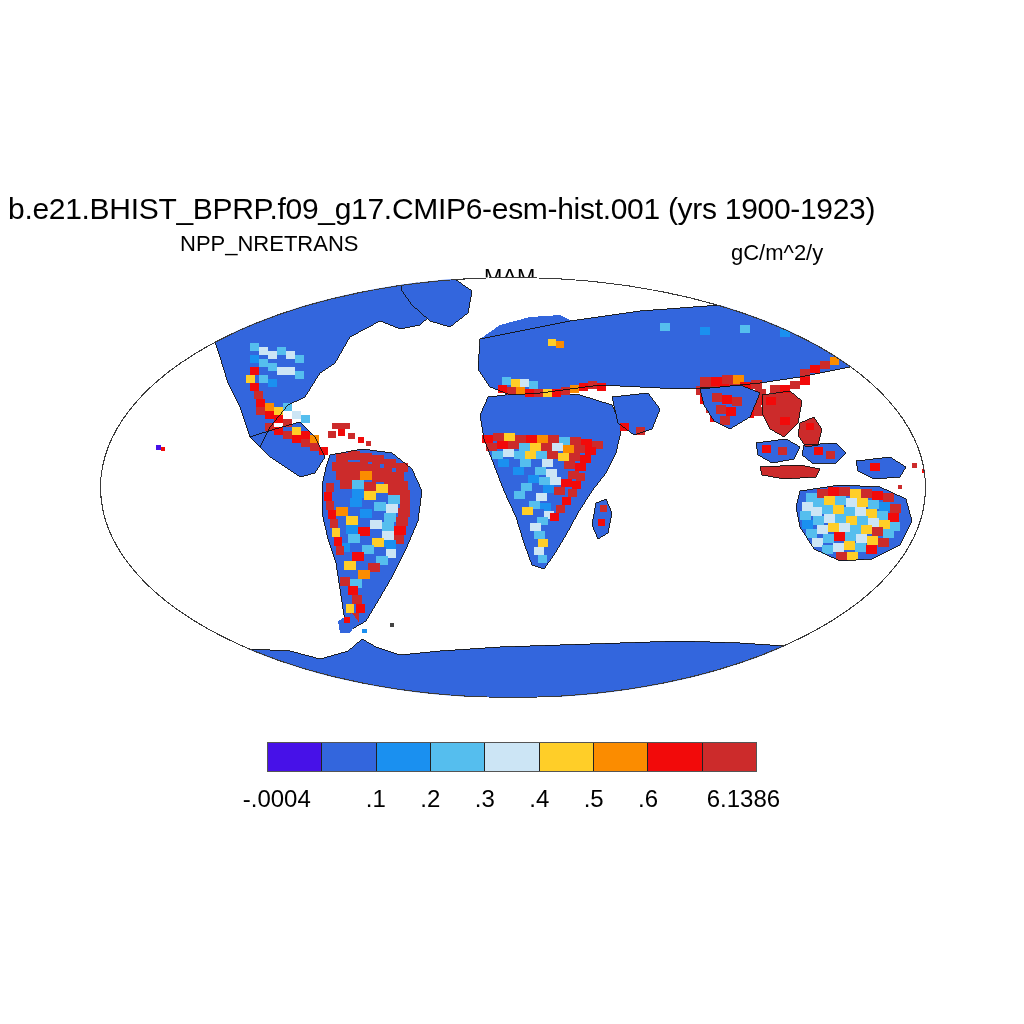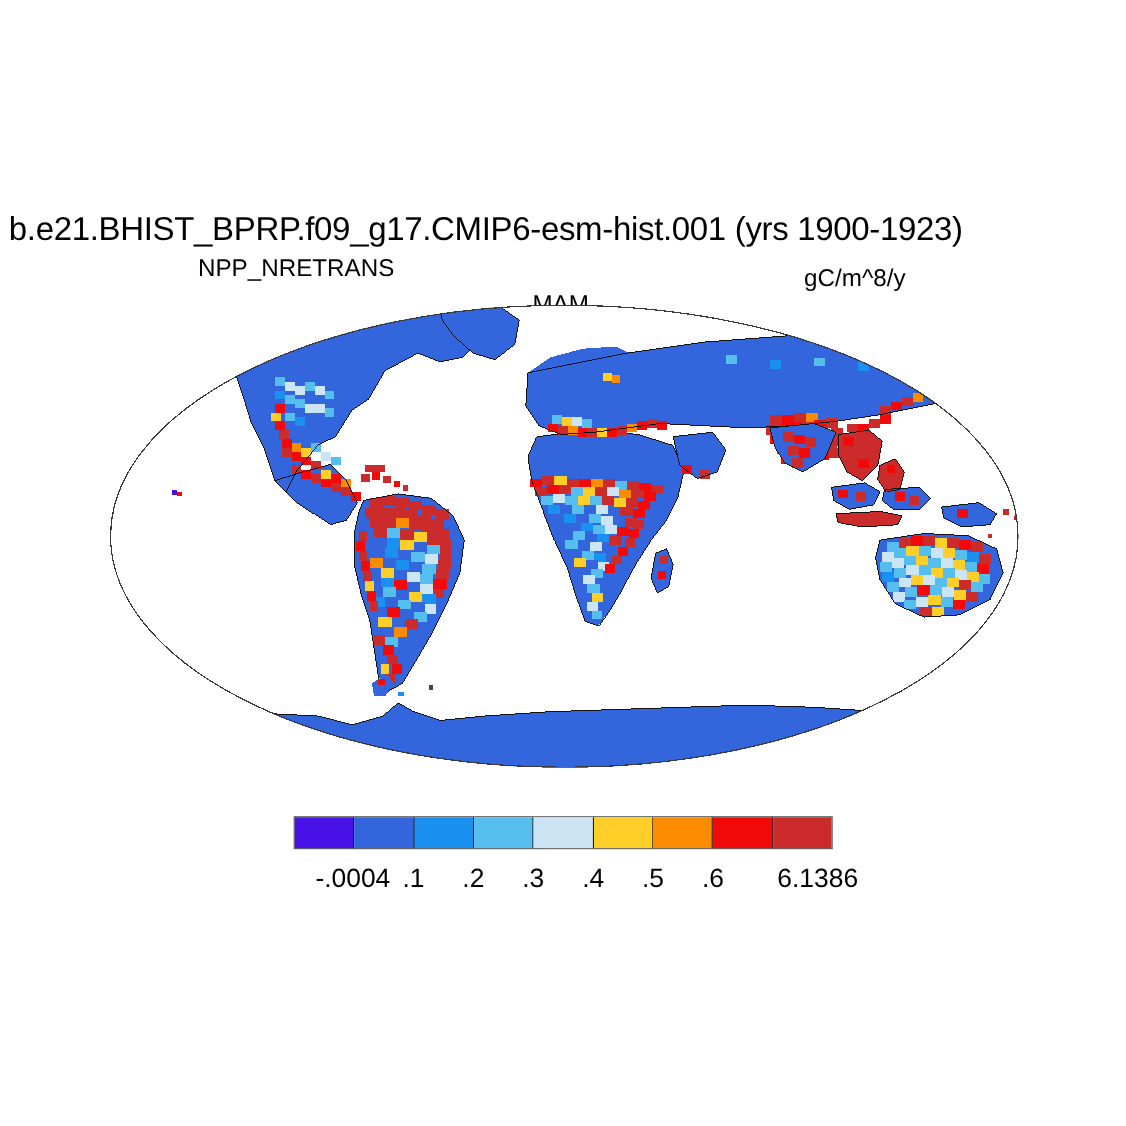--- a/index.html
+++ b/index.html
@@ -25,21 +25,21 @@
   #cticks{position:absolute;left:0;top:785px;width:1024px;height:30px;}
   .ctick{position:absolute;font-size:24px;white-space:nowrap;transform:translateX(-50%);}
 </style>
 </head>
 <body>
 
 <div id="title">b.e21.BHIST_BPRP.f09_g17.CMIP6-esm-hist.001 (yrs 1900-1923)</div>
 
 <div class="sub" id="sub-var">NPP_NRETRANS</div>
 <div class="sub" id="sub-season">MAM</div>
-<div class="sub" id="sub-units">gC/m^8/y</div>
+<div class="sub" id="sub-units">gC/m^2/y</div>
 
 <div id="map-frame">
 <svg id="map-svg" viewBox="0 0 826 421" xmlns="http://www.w3.org/2000/svg" shape-rendering="crispEdges">
   <defs>
     <clipPath id="globeClip">
       <ellipse cx="413" cy="210.5" rx="413" ry="210.5"></ellipse>
     </clipPath>
   </defs>
   <g clip-path="url(#globeClip)">
     <rect x="0" y="0" width="826" height="421" fill="#ffffff"></rect>
@@ -509,21 +509,21 @@
     <div class="cband" style="background: rgb(51, 102, 221);"></div>
     <div class="cband" style="background: rgb(26, 144, 240);"></div>
     <div class="cband" style="background: rgb(85, 190, 238);"></div>
     <div class="cband" style="background: rgb(204, 229, 245);"></div>
     <div class="cband" style="background: rgb(255, 206, 40);"></div>
     <div class="cband" style="background: rgb(251, 140, 0);"></div>
     <div class="cband" style="background: rgb(242, 10, 10);"></div>
     <div class="cband" style="background: rgb(204, 43, 43);"></div>
   </div>
 <div id="cticks">
-    <span class="ctick" style="left: 276.8px; margin-left: 44px;">-.0004</span>
+    <span class="ctick" style="left: 276.8px;">-.0004</span>
     <span class="ctick" style="left: 375.889px;">.1</span>
     <span class="ctick" style="left: 430.333px;">.2</span>
     <span class="ctick" style="left: 484.778px;">.3</span>
     <span class="ctick" style="left: 539.222px;">.4</span>
     <span class="ctick" style="left: 593.667px;">.5</span>
     <span class="ctick" style="left: 648.111px;">.6</span>
     <span class="ctick" style="left: 743.389px;">6.1386</span>
   </div>
 
 </body></html>

